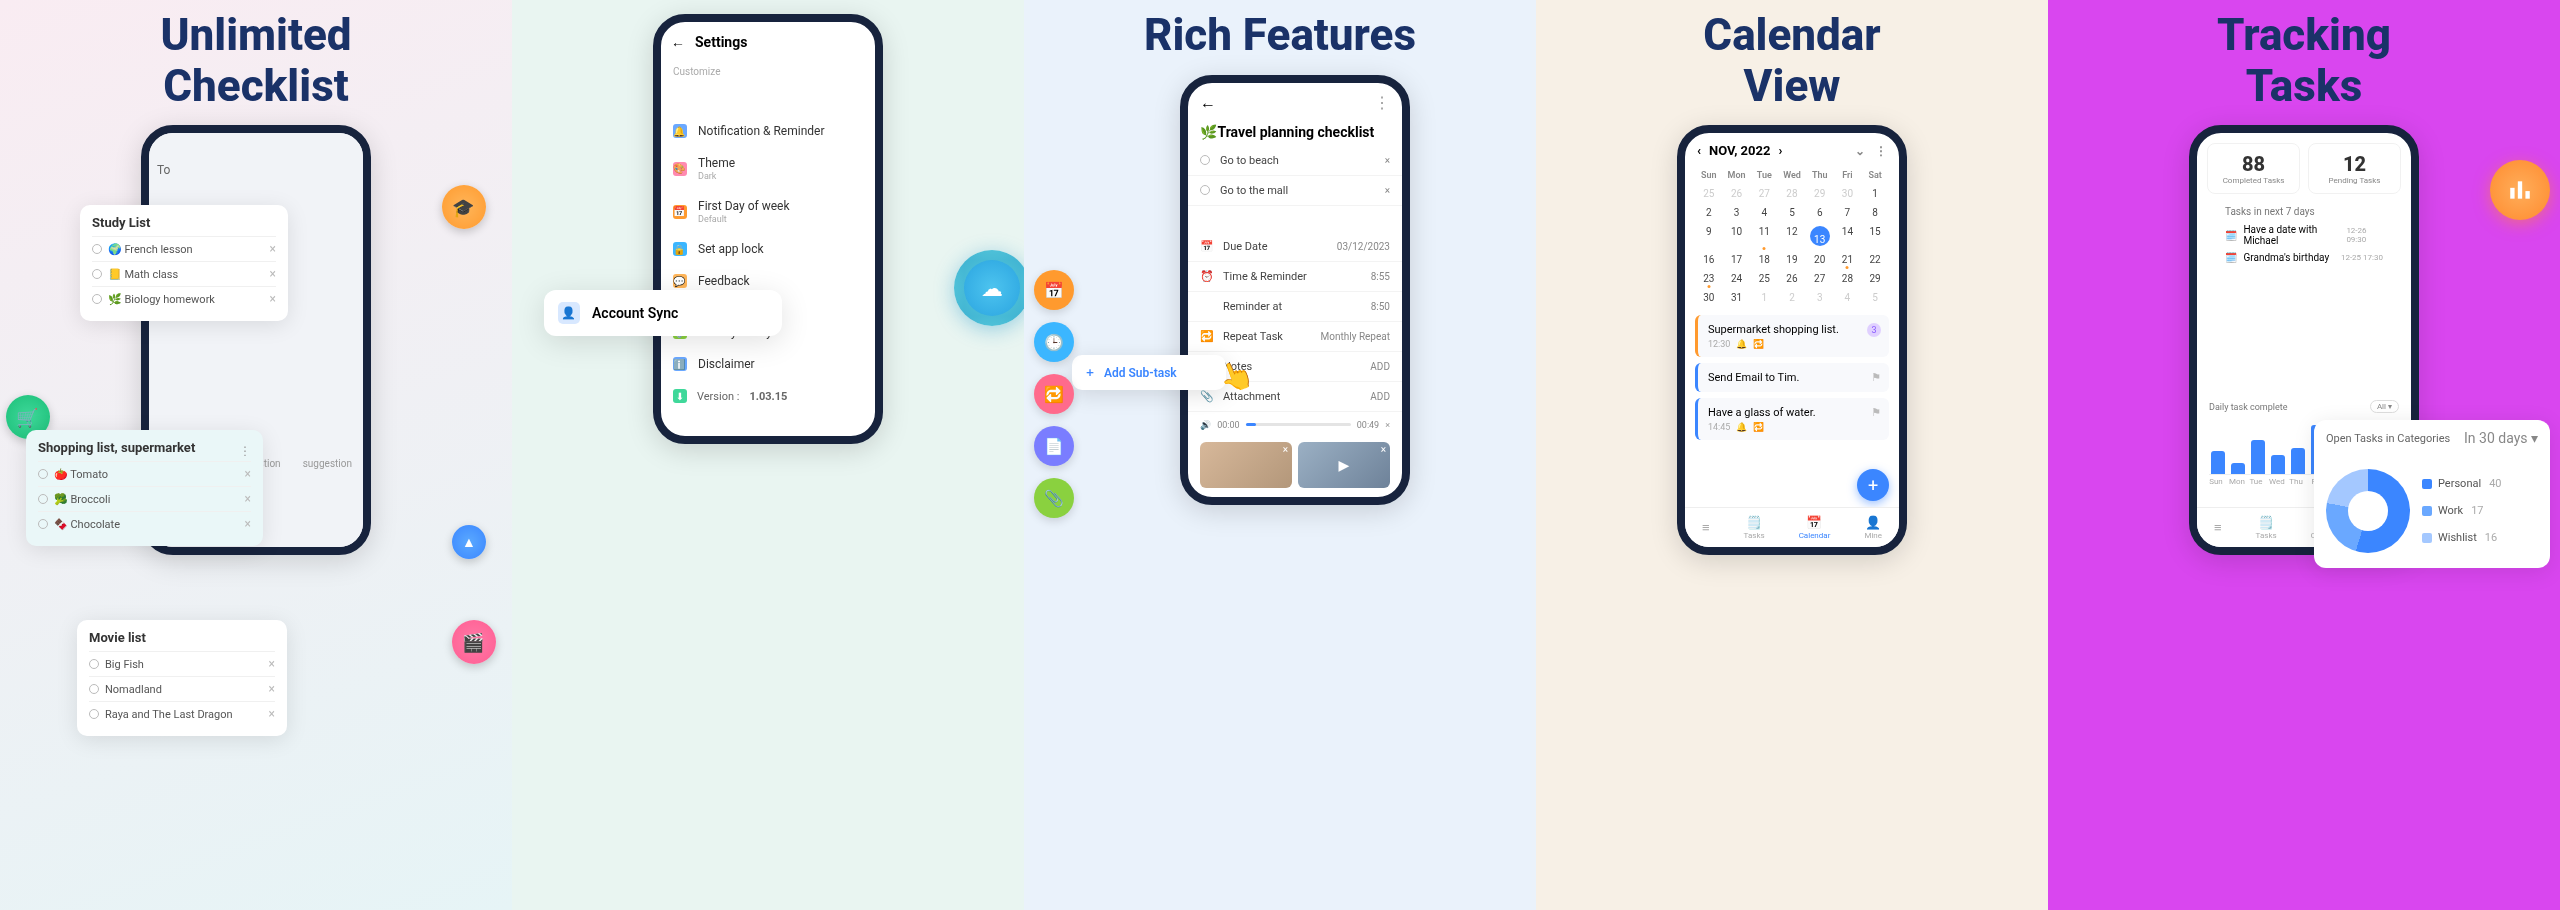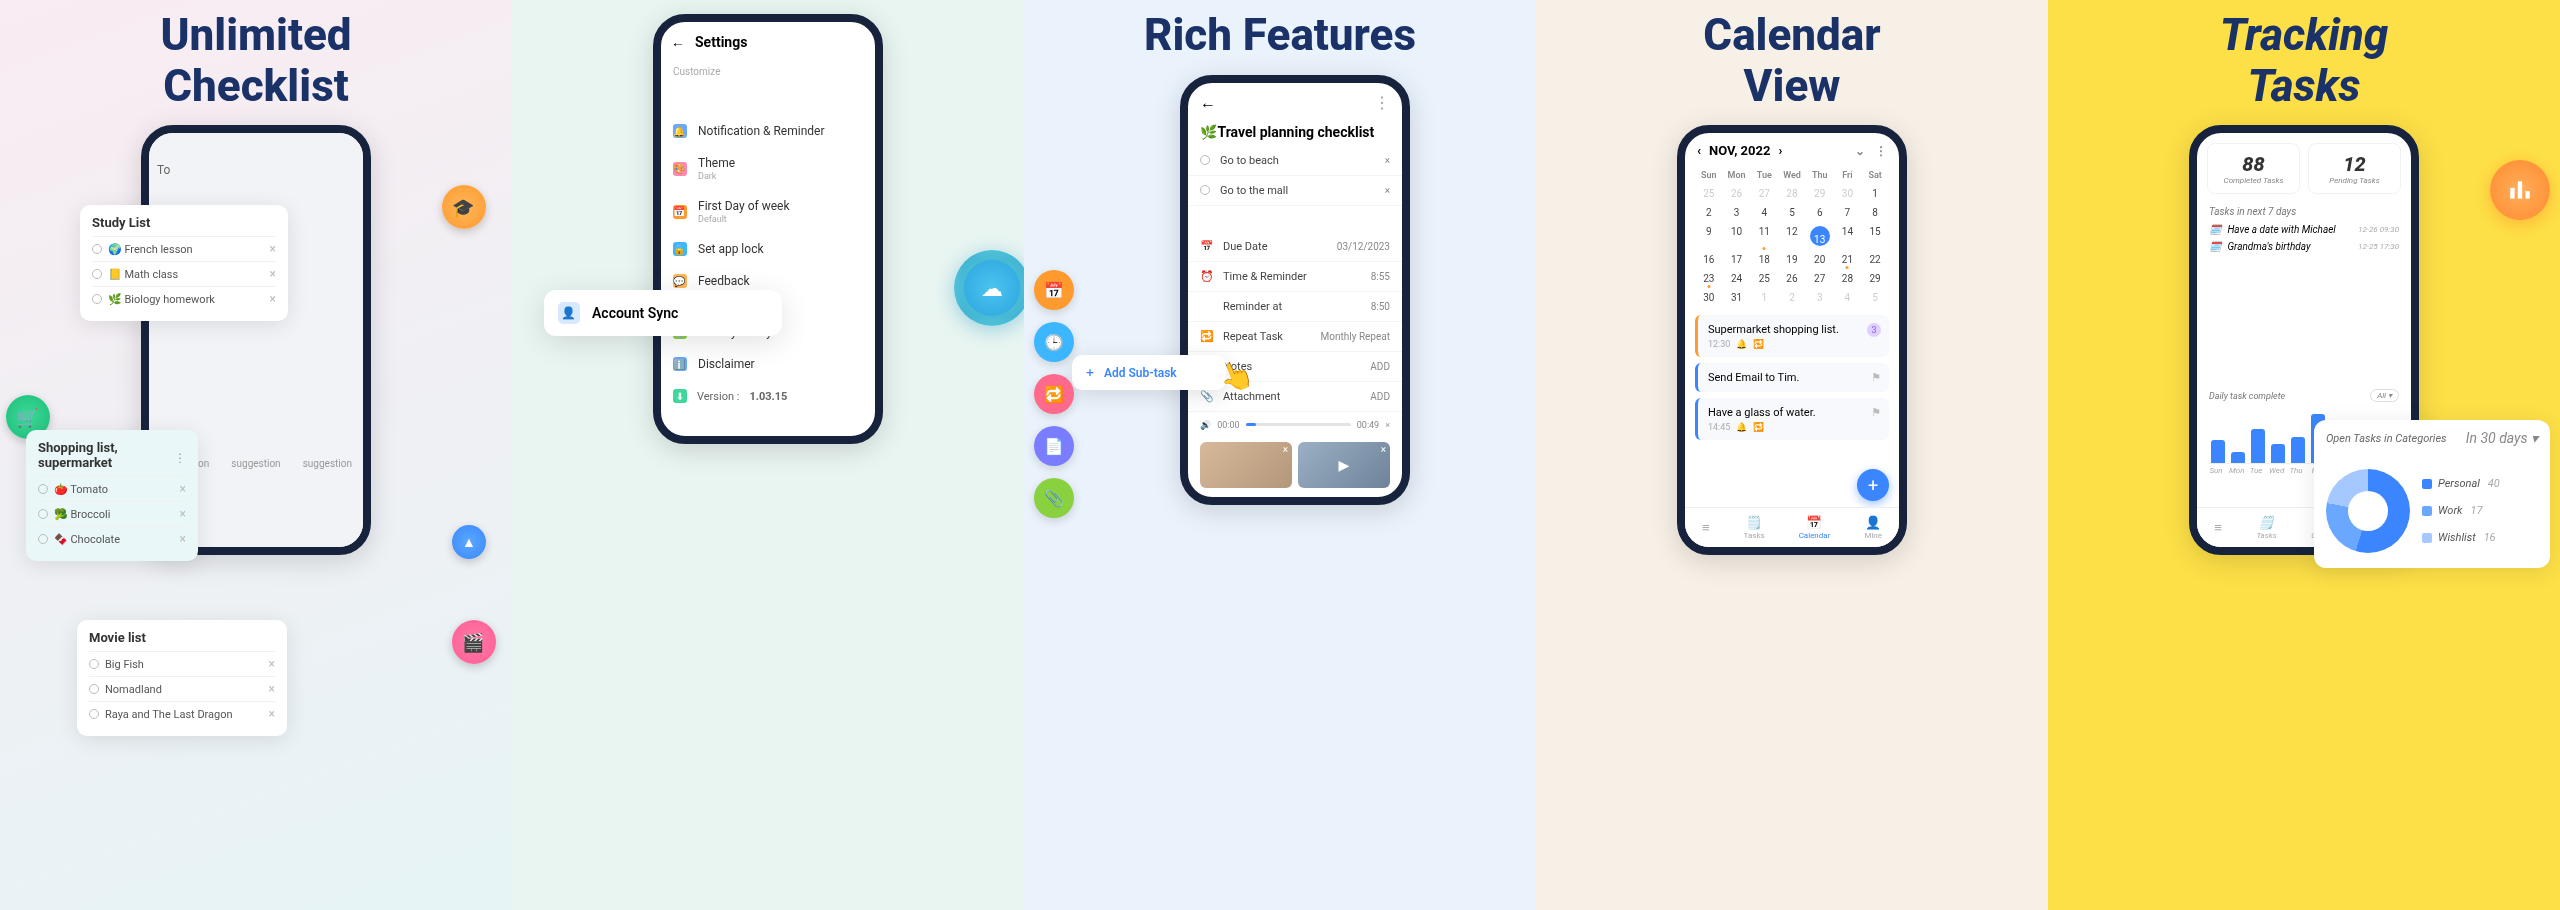--- a/index.html
+++ b/index.html
@@ -25,21 +25,21 @@
   color: #1a3268;
   text-align: center;
   line-height: 1.15;
   margin-bottom: 10px;
   white-space: pre-line;
 }
 .p1 { background: linear-gradient(160deg, #f9ecf2, #e6f4f6); }
 .p2 { background: #e9f5f1; }
 .p3 { background: #eaf2fb; }
 .p4 { background: #f7f0e6; }
-.p5 { background: #fde047; font-style: italic; }
+.p5 { background: #d946ef; }
 
 .phone {
   width: 230px;
   height: 430px;
   background: #fff;
   border: 8px solid #17233d;
   border-radius: 32px;
   position: relative;
   overflow: hidden;
   margin-top: 4px;
@@ -49,21 +49,21 @@
 
 .float-card {
   position: absolute;
   background: #fff;
   border-radius: 10px;
   padding: 10px 12px;
   box-shadow: 0 4px 22px rgba(0,0,0,0.1);
   font-size: 12px;
 }
 .study-card { top: 205px; left: 80px; width: 208px; background:#fff; }
-.shopping-card { top: 430px; left: 26px; width: 172px; background:#eaf7f8; }
+.shopping-card { top: 430px; left: 26px; width: 237px; background:#eaf7f8; }
 .movie-card { top: 620px; left: 77px; width: 210px; background:#fff; }
 .fc-title { font-weight: 700; color: #333; margin-bottom: 6px; font-size:13px;}
 .fc-row { display: flex; align-items: center; gap: 6px; padding: 5px 0; border-top: 1px solid #f0f0f0; font-size:11px; color:#555;}
 .fc-row:first-of-type { border-top:none;}
 .circle-sm { width: 10px; height: 10px; border: 1.5px solid #bbb; border-radius:50%;}
 .x-btn { margin-left:auto; color:#bbb; font-size:12px;}
 .dots-v { margin-left:auto; color:#999;}
 
 .badge-circle {
   position:absolute; width:44px; height:44px; border-radius:50%;
@@ -144,21 +144,21 @@
 .bottom-nav{position:absolute;bottom:0;left:0;right:0;height:40px;border-top:1px solid #eee;background:#fff;display:flex;align-items:center;justify-content:space-around;font-size:8px;color:#aaa;}
 .bottom-nav .nv{display:flex;flex-direction:column;align-items:center;gap:1px;}
 .bottom-nav .nv.active{color:#3b86ff;}
 .bottom-nav .nv .ni{font-size:13px;}
 
 
 .stat-row{display:flex;gap:8px;padding:10px;}
 .stat-box{flex:1;background:#fff;border:1px solid #f1f1f1;border-radius:8px;text-align:center;padding:8px 4px;}
 .stat-box .num{font-size:20px;font-weight:800;color:#333;}
 .stat-box .lbl{font-size:8px;color:#888;}
-.next-list{padding:2px 12px 8px;font-size:10px;}
+.next-list{padding:2px 28px 8px;font-size:10px;}
 .next-title{font-size:10px;color:#777;margin-bottom:4px;}
 .next-item{display:flex;align-items:center;gap:6px;padding:3px 0;}
 .next-item .dt{margin-left:auto;color:#aaa;font-size:8px;}
 .donut-card{
   position:absolute; top:420px; right:10px; width:236px; background:#fff; border-radius:12px;
   box-shadow:0 4px 22px rgba(0,0,0,0.1); padding:10px 12px; font-size:11px;
 }
 .donut-head{display:flex;justify-content:space-between;align-items:center;color:#666;font-size:11px;margin-bottom:17px;}
 .donut-body{display:flex;align-items:center;gap:12px;}
 .donut{width:84px;height:84px;border-radius:50%;

